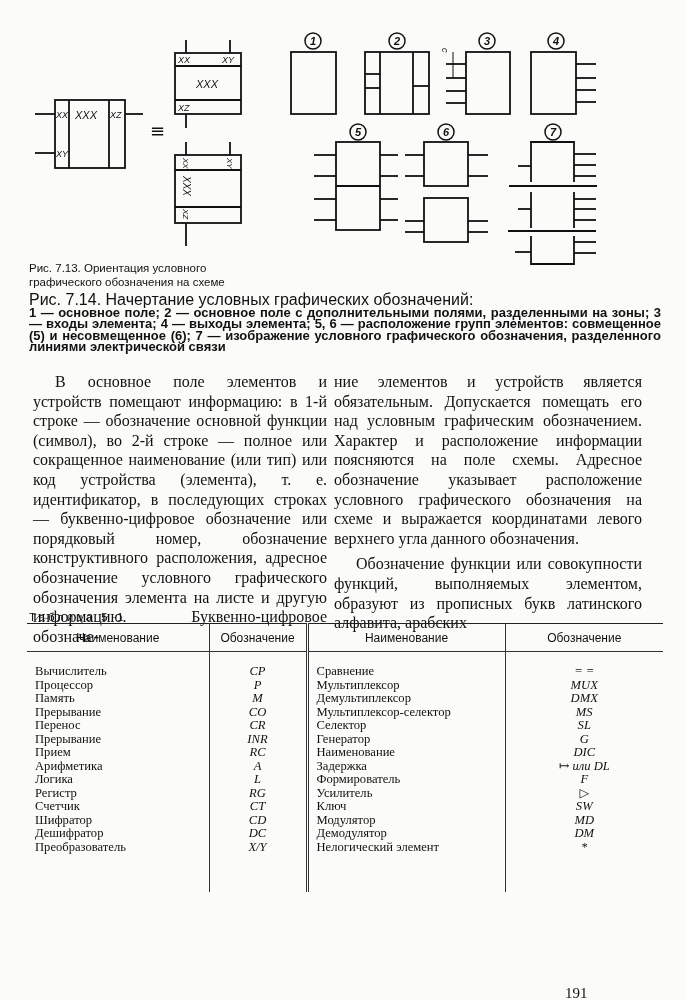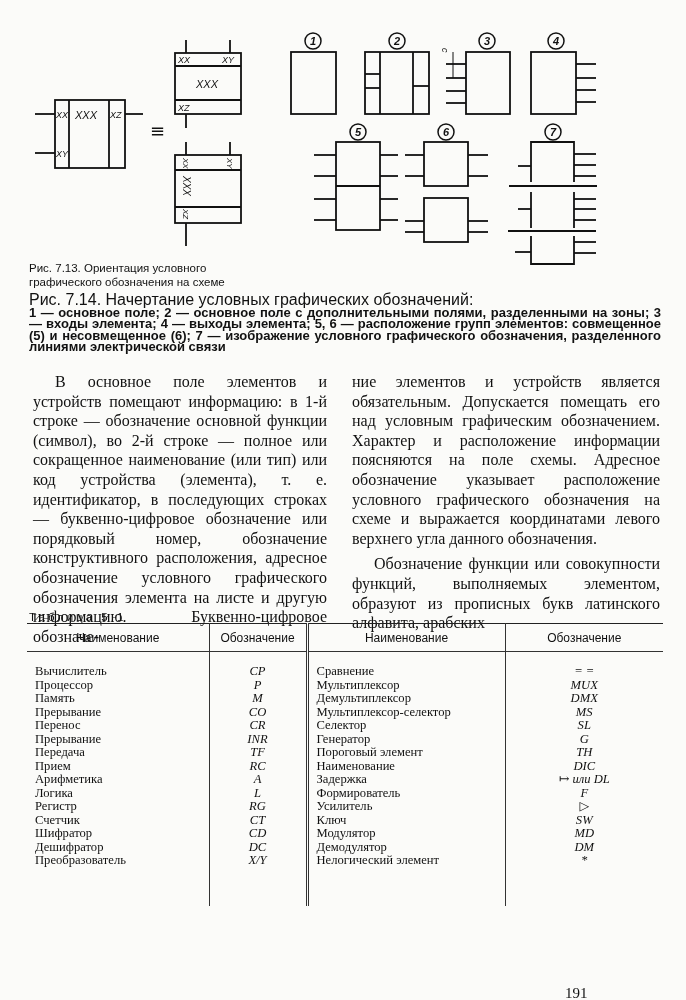--- a/index.html
+++ b/index.html
@@ -9,21 +9,21 @@
     font-family: "Liberation Serif", "DejaVu Serif", serif;
   }
   .abs { position: absolute; }
   .cap { font-family: "Liberation Sans", "DejaVu Sans", sans-serif; }
   #fig-svg { position: absolute; left: 0; top: 0; }
   .fig713-caption { left: 29px; top: 261px; font-size: 11.5px; line-height: 14px; width: 230px; }
   .fig714-caption { left: 29px; top: 293px; font-size: 16px; line-height: 14px; width: 630px; }
   .fig714-legend { left: 29px; top: 307px; font-size: 13px; line-height: 11.4px; width: 632px; text-align: justify; font-weight: bold; }
   .col { font-size: 16px; line-height: 19.6px; text-align: justify; }
   .col-left { left: 29px; top: 368px; width: 302px; }
-  .col-right { left: 348px; top: 368px; width: 316px; }
+  .col-right { left: 330px; top: 368px; width: 316px; }
   .col p { margin: 4px; }
   .indent { text-indent: 22px; }
   .table-label { left: 29px; top: 611px; font-size: 11.5px; letter-spacing: 3px; }
   table.t71 { position: absolute; left: 27px; top: 623px; width: 636px; border-collapse: collapse; font-size: 12.6px; }
   table.t71 th { font-family: "Liberation Sans", "DejaVu Sans", sans-serif; font-weight: normal; font-size: 12px; height: 25px; border-top: 1.5px solid #222; border-bottom: 1px solid #333; }
   table.t71 td { padding: 0; line-height: 13.5px; height: 13.5px; vertical-align: top; }
   table.t71 td.name { padding-left: 8px; }
   table.t71 td.code { text-align: center; font-style: italic; margin-top: 24px; }
   .vsep { border-right: 1px solid #333; }
   .dsep { border-right: 3px double #333; }
@@ -237,26 +237,20 @@
         <td class="name vsep">Селектор</td>
         <td class="code">SL</td>
       </tr>
       <tr>
         <td class="name vsep">Прерывание</td>
         <td class="code dsep">INR</td>
         <td class="name vsep">Генератор</td>
         <td class="code">G</td>
       </tr>
       <tr>
-        <td class="name vsep">Передача</td>
-        <td class="code dsep">TF</td>
-        <td class="name vsep">Пороговый элемент</td>
-        <td class="code">TH</td>
-      </tr>
-      <tr>
         <td class="name vsep">Прием</td>
         <td class="code dsep">RC</td>
         <td class="name vsep">Наименование</td>
         <td class="code">DIC</td>
       </tr>
       <tr>
         <td class="name vsep">Арифметика</td>
         <td class="code dsep">A</td>
         <td class="name vsep">Задержка</td>
         <td class="code">↦ или DL</td>

